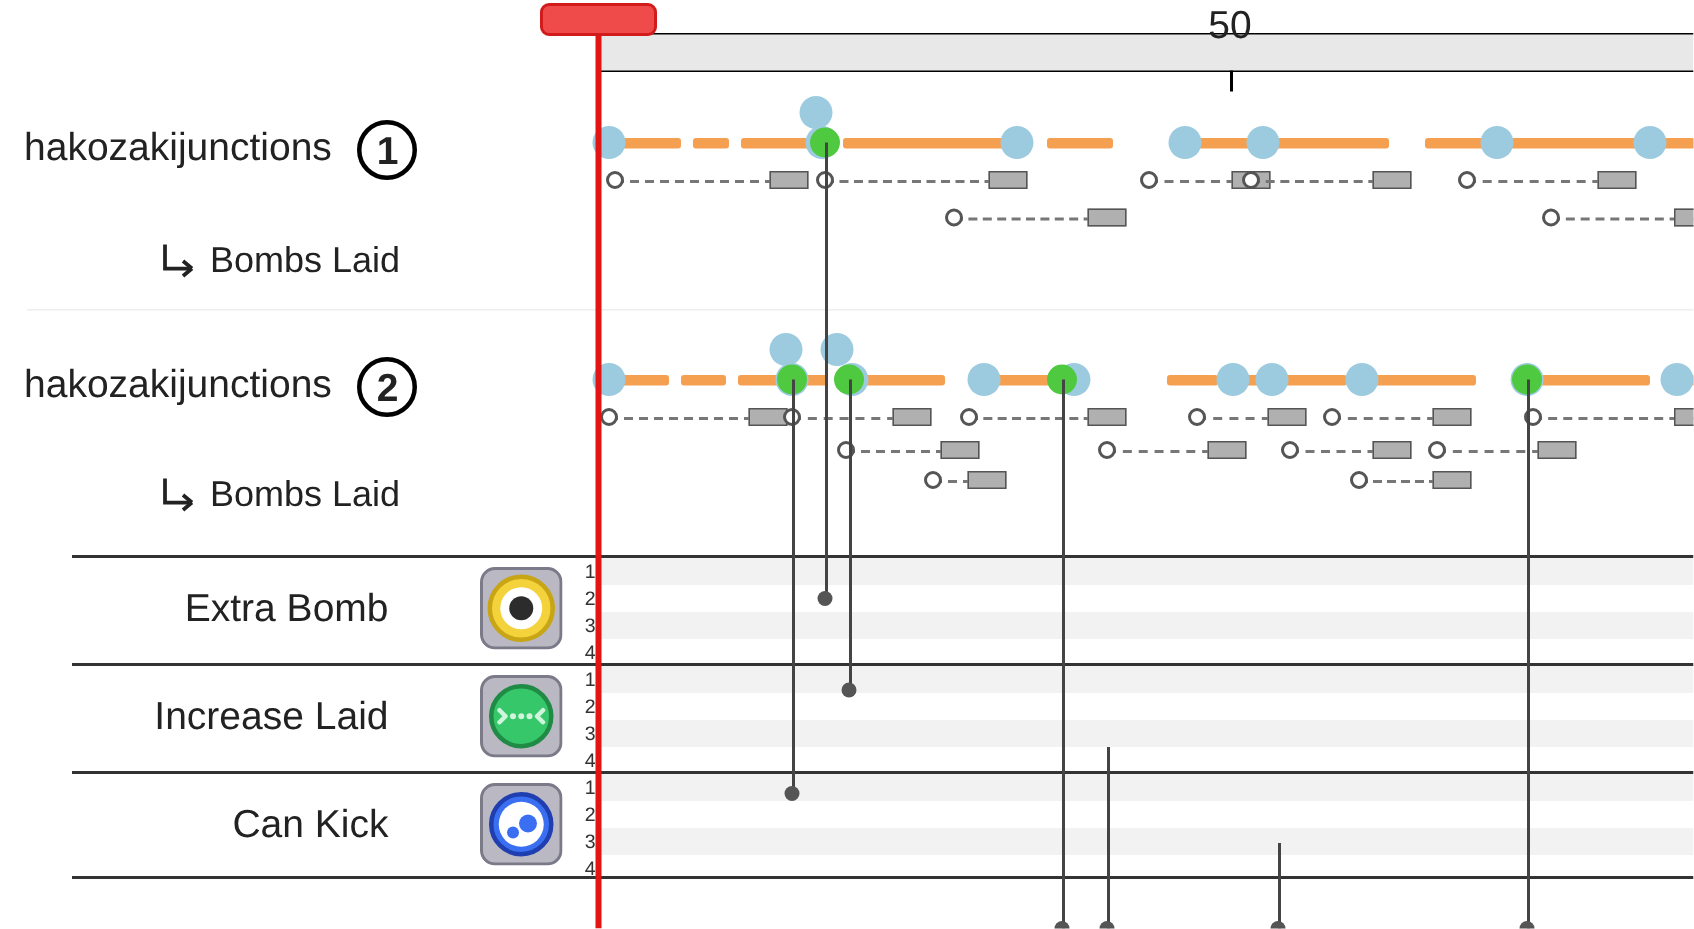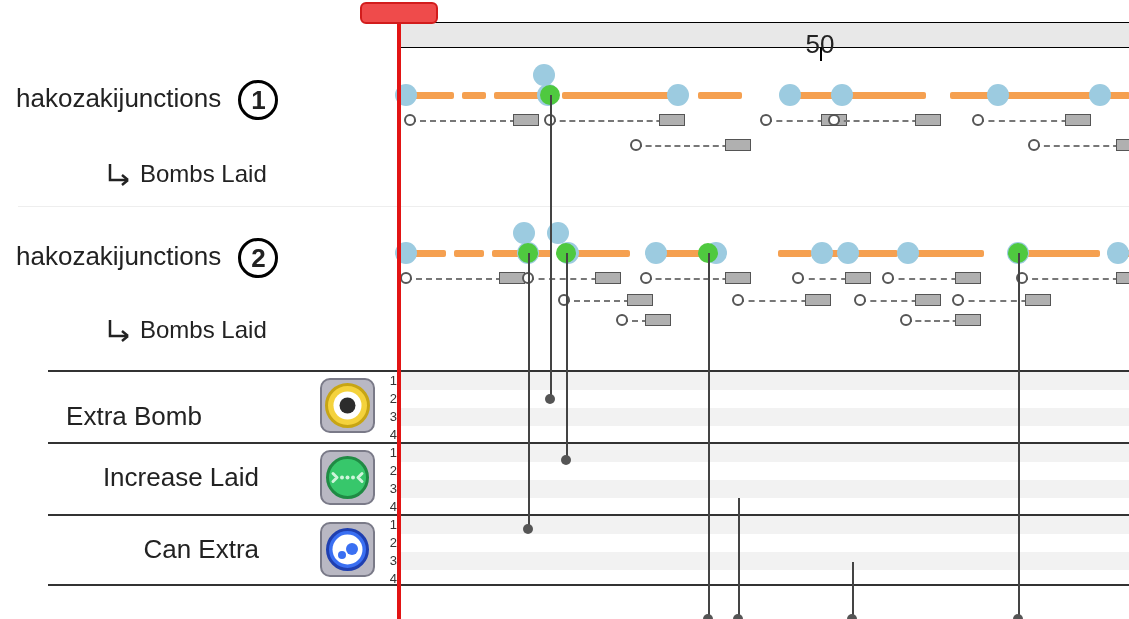--- a/index.html
+++ b/index.html
@@ -63,21 +63,20 @@
     width: 2px;
     height: 14px;
     background: #000;
   }
   .ruler-label {
     position: absolute;
     top: -22px;
     font-size: 26px;
     color: #222;
     transform: translateX(-50%);
-    margin-top: 28px;
   }
   
   .playhead-head {
     position: absolute;
     left: 360px;
     top: 2px;
     width: 78px;
     height: 22px;
     background: #ef4b4b;
     border: 2px solid #d21c1c;
@@ -353,21 +352,21 @@
       <div class="powerup-row" style="top:370px">
         <div class="powerup-stripe odd" style="top:0px; height:18px"></div>
         <div class="powerup-lane-num" style="top:1px">1</div>
         <div class="powerup-stripe " style="top:18px; height:18px"></div>
         <div class="powerup-lane-num" style="top:19px">2</div>
         <div class="powerup-stripe odd" style="top:36px; height:18px"></div>
         <div class="powerup-lane-num" style="top:37px">3</div>
         <div class="powerup-stripe " style="top:54px; height:18px"></div>
         <div class="powerup-lane-num" style="top:55px">4</div>
       </div>
-      <div class="label" style="right:870px; top:401px; text-align:center; width:250px">Extra Bomb</div>
+      <div class="label" style="right:870px; top:390px; text-align:right; width:250px">Extra Bomb</div>
       <div class="pu-icon" style="left:320px; top:378px"><svg width="55" height="55">
       <rect x="1" y="1" width="53" height="53" rx="9" fill="#b9b8c3" stroke="#7a7a88" stroke-width="2"></rect>
       <circle cx="27.5" cy="27.5" r="21" fill="#f4d23c" stroke="#c7a514" stroke-width="3"></circle>
       <circle cx="27.5" cy="27.5" r="14" fill="#fff"></circle>
       <circle cx="27.5" cy="27.5" r="8" fill="#2c2c2c"></circle>
     </svg></div>
       <div class="powerup-row" style="top:442px">
         <div class="powerup-stripe odd" style="top:0px; height:18px"></div>
         <div class="powerup-lane-num" style="top:1px">1</div>
         <div class="powerup-stripe " style="top:18px; height:18px"></div>
@@ -389,21 +388,21 @@
       <div class="powerup-row last-border" style="top:514px">
         <div class="powerup-stripe odd" style="top:0px; height:18px"></div>
         <div class="powerup-lane-num" style="top:1px">1</div>
         <div class="powerup-stripe " style="top:18px; height:18px"></div>
         <div class="powerup-lane-num" style="top:19px">2</div>
         <div class="powerup-stripe odd" style="top:36px; height:18px"></div>
         <div class="powerup-lane-num" style="top:37px">3</div>
         <div class="powerup-stripe " style="top:54px; height:18px"></div>
         <div class="powerup-lane-num" style="top:55px">4</div>
       </div>
-      <div class="label" style="right:870px; top:534px; text-align:right; width:250px">Can Extra</div>
+      <div class="label" style="right:870px; top:534px; text-align:right; width:250px">Can Kick</div>
       <div class="pu-icon" style="left:320px; top:522px"><svg width="55" height="55">
     <rect x="1" y="1" width="53" height="53" rx="9" fill="#b9b8c3" stroke="#7a7a88" stroke-width="2"></rect>
     <circle cx="27.5" cy="27.5" r="20" fill="#3a6ff2" stroke="#1f3fb0" stroke-width="3"></circle>
     <circle cx="27.5" cy="27.5" r="15" fill="#fff"></circle>
     <circle cx="32" cy="27" r="6" fill="#3a6ff2"></circle>
     <circle cx="22" cy="33" r="4" fill="#3a6ff2"></circle>
   </svg></div>
     </div>
 
 <div id="connectors">

